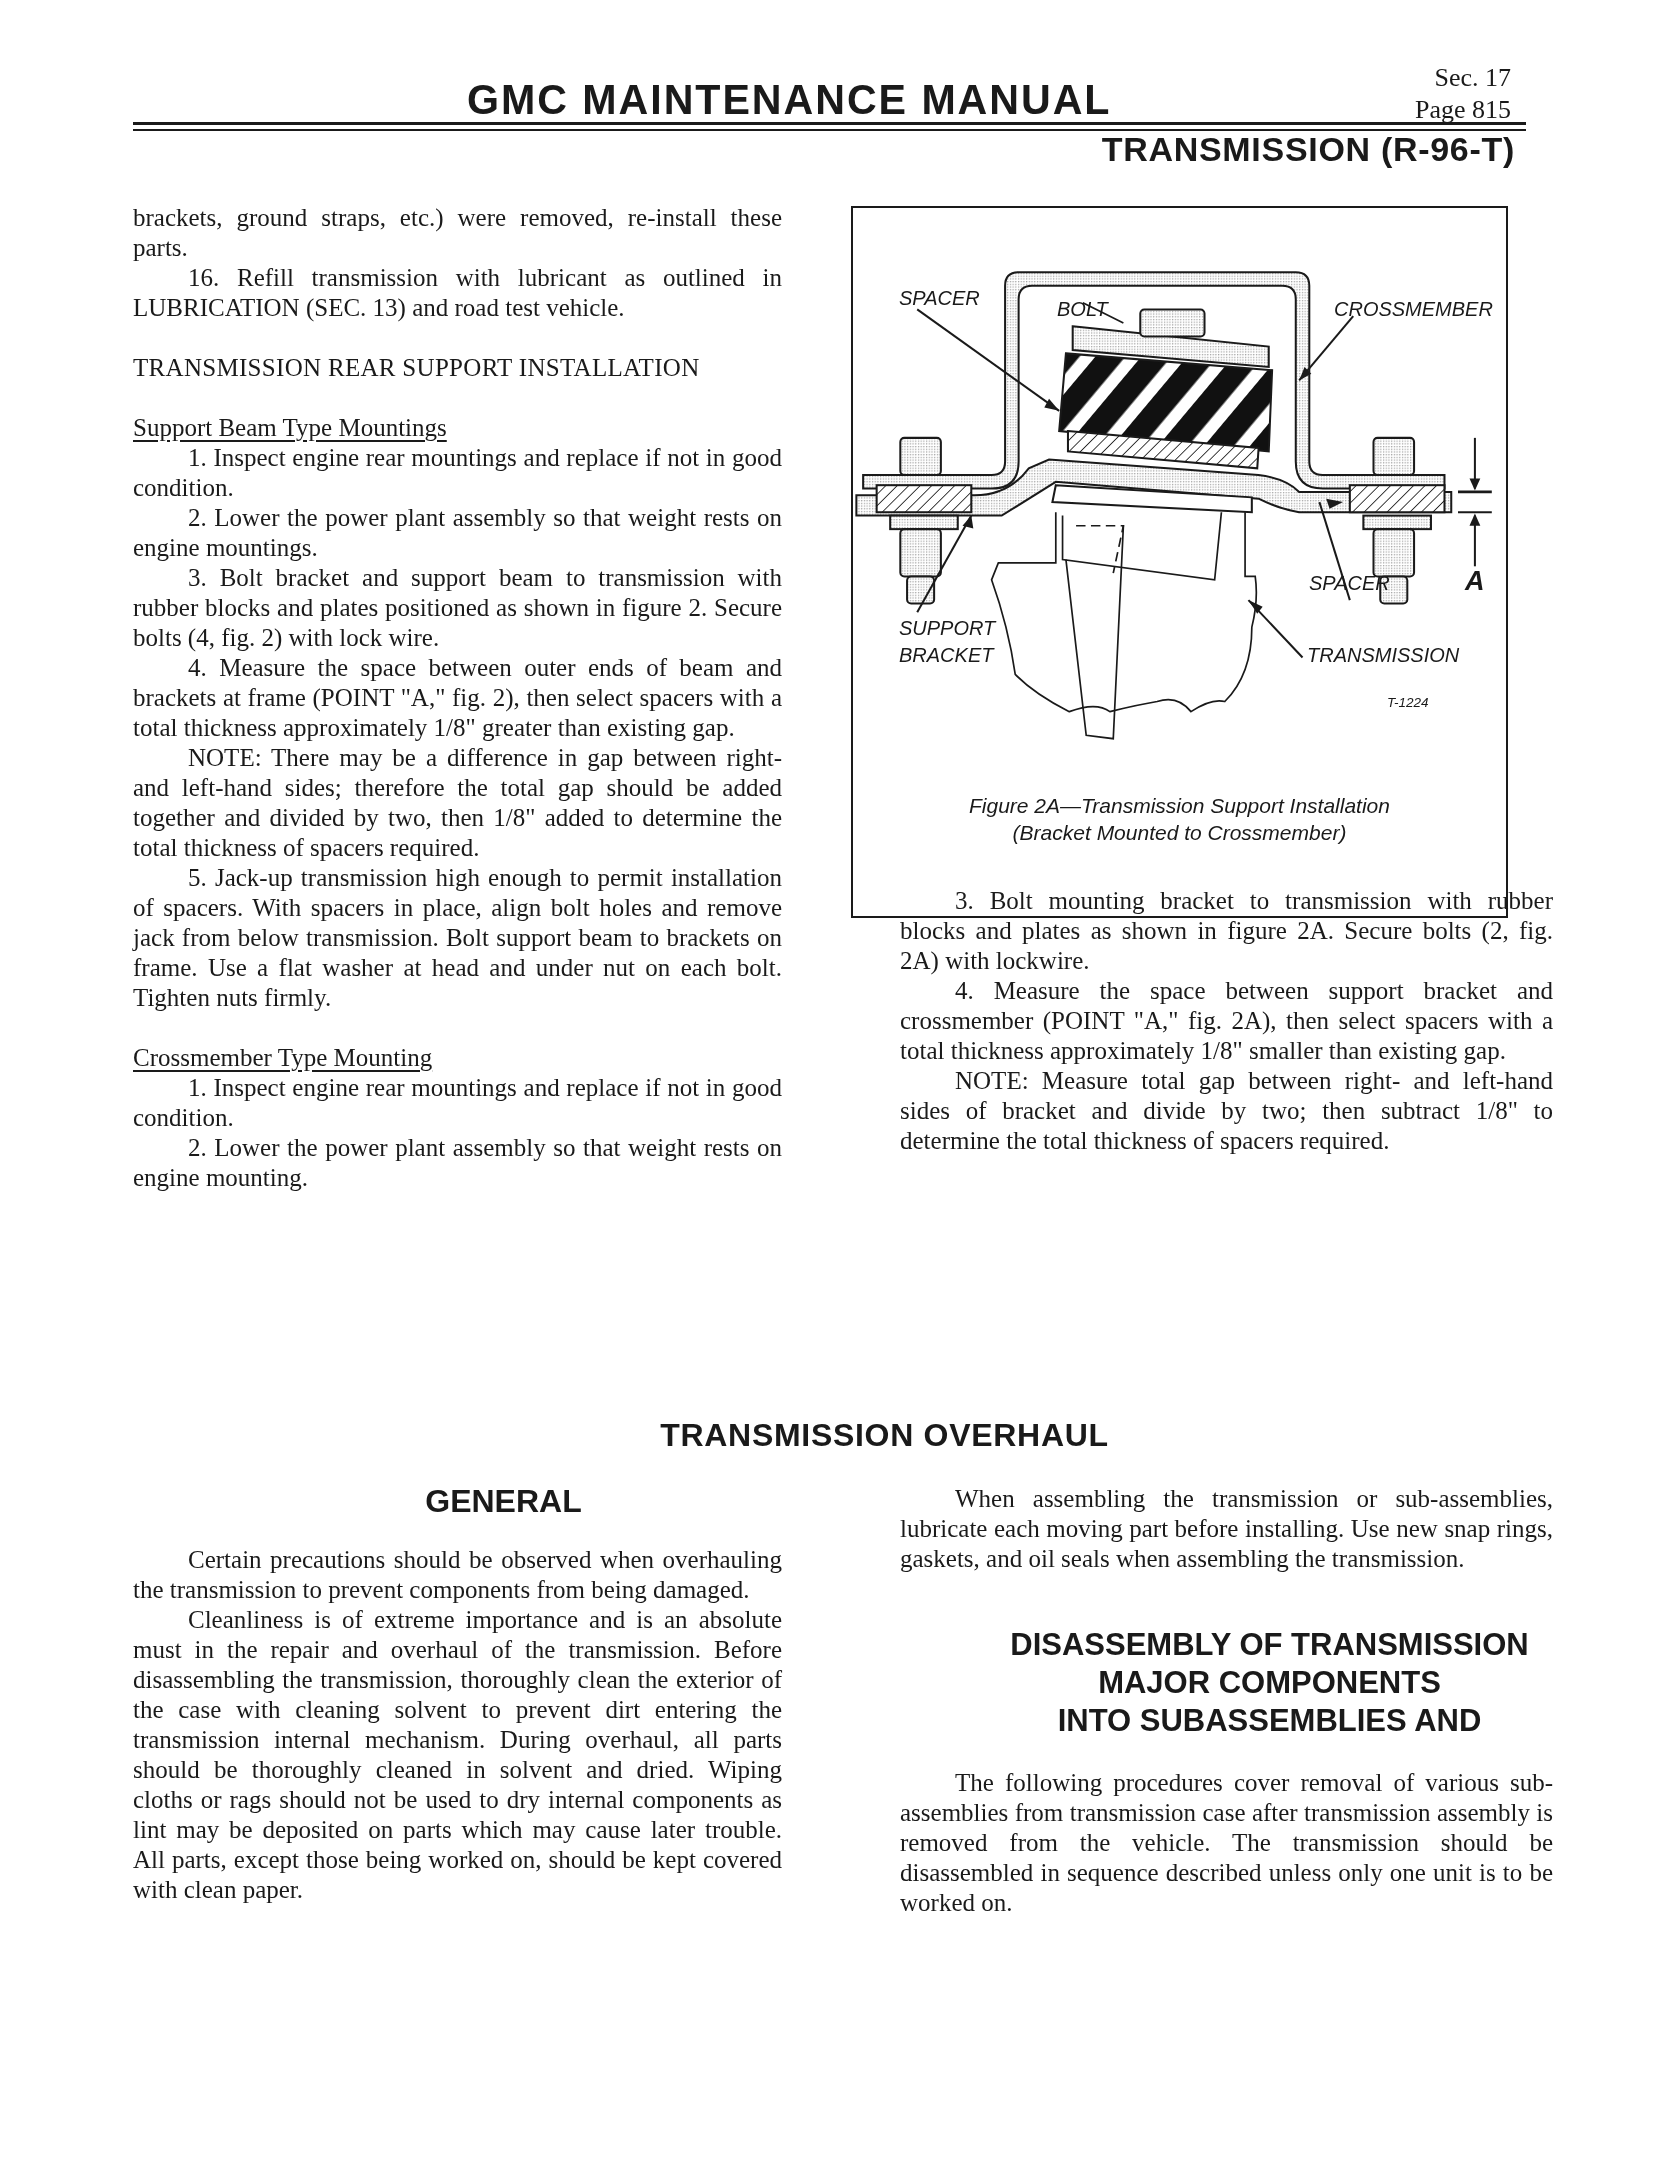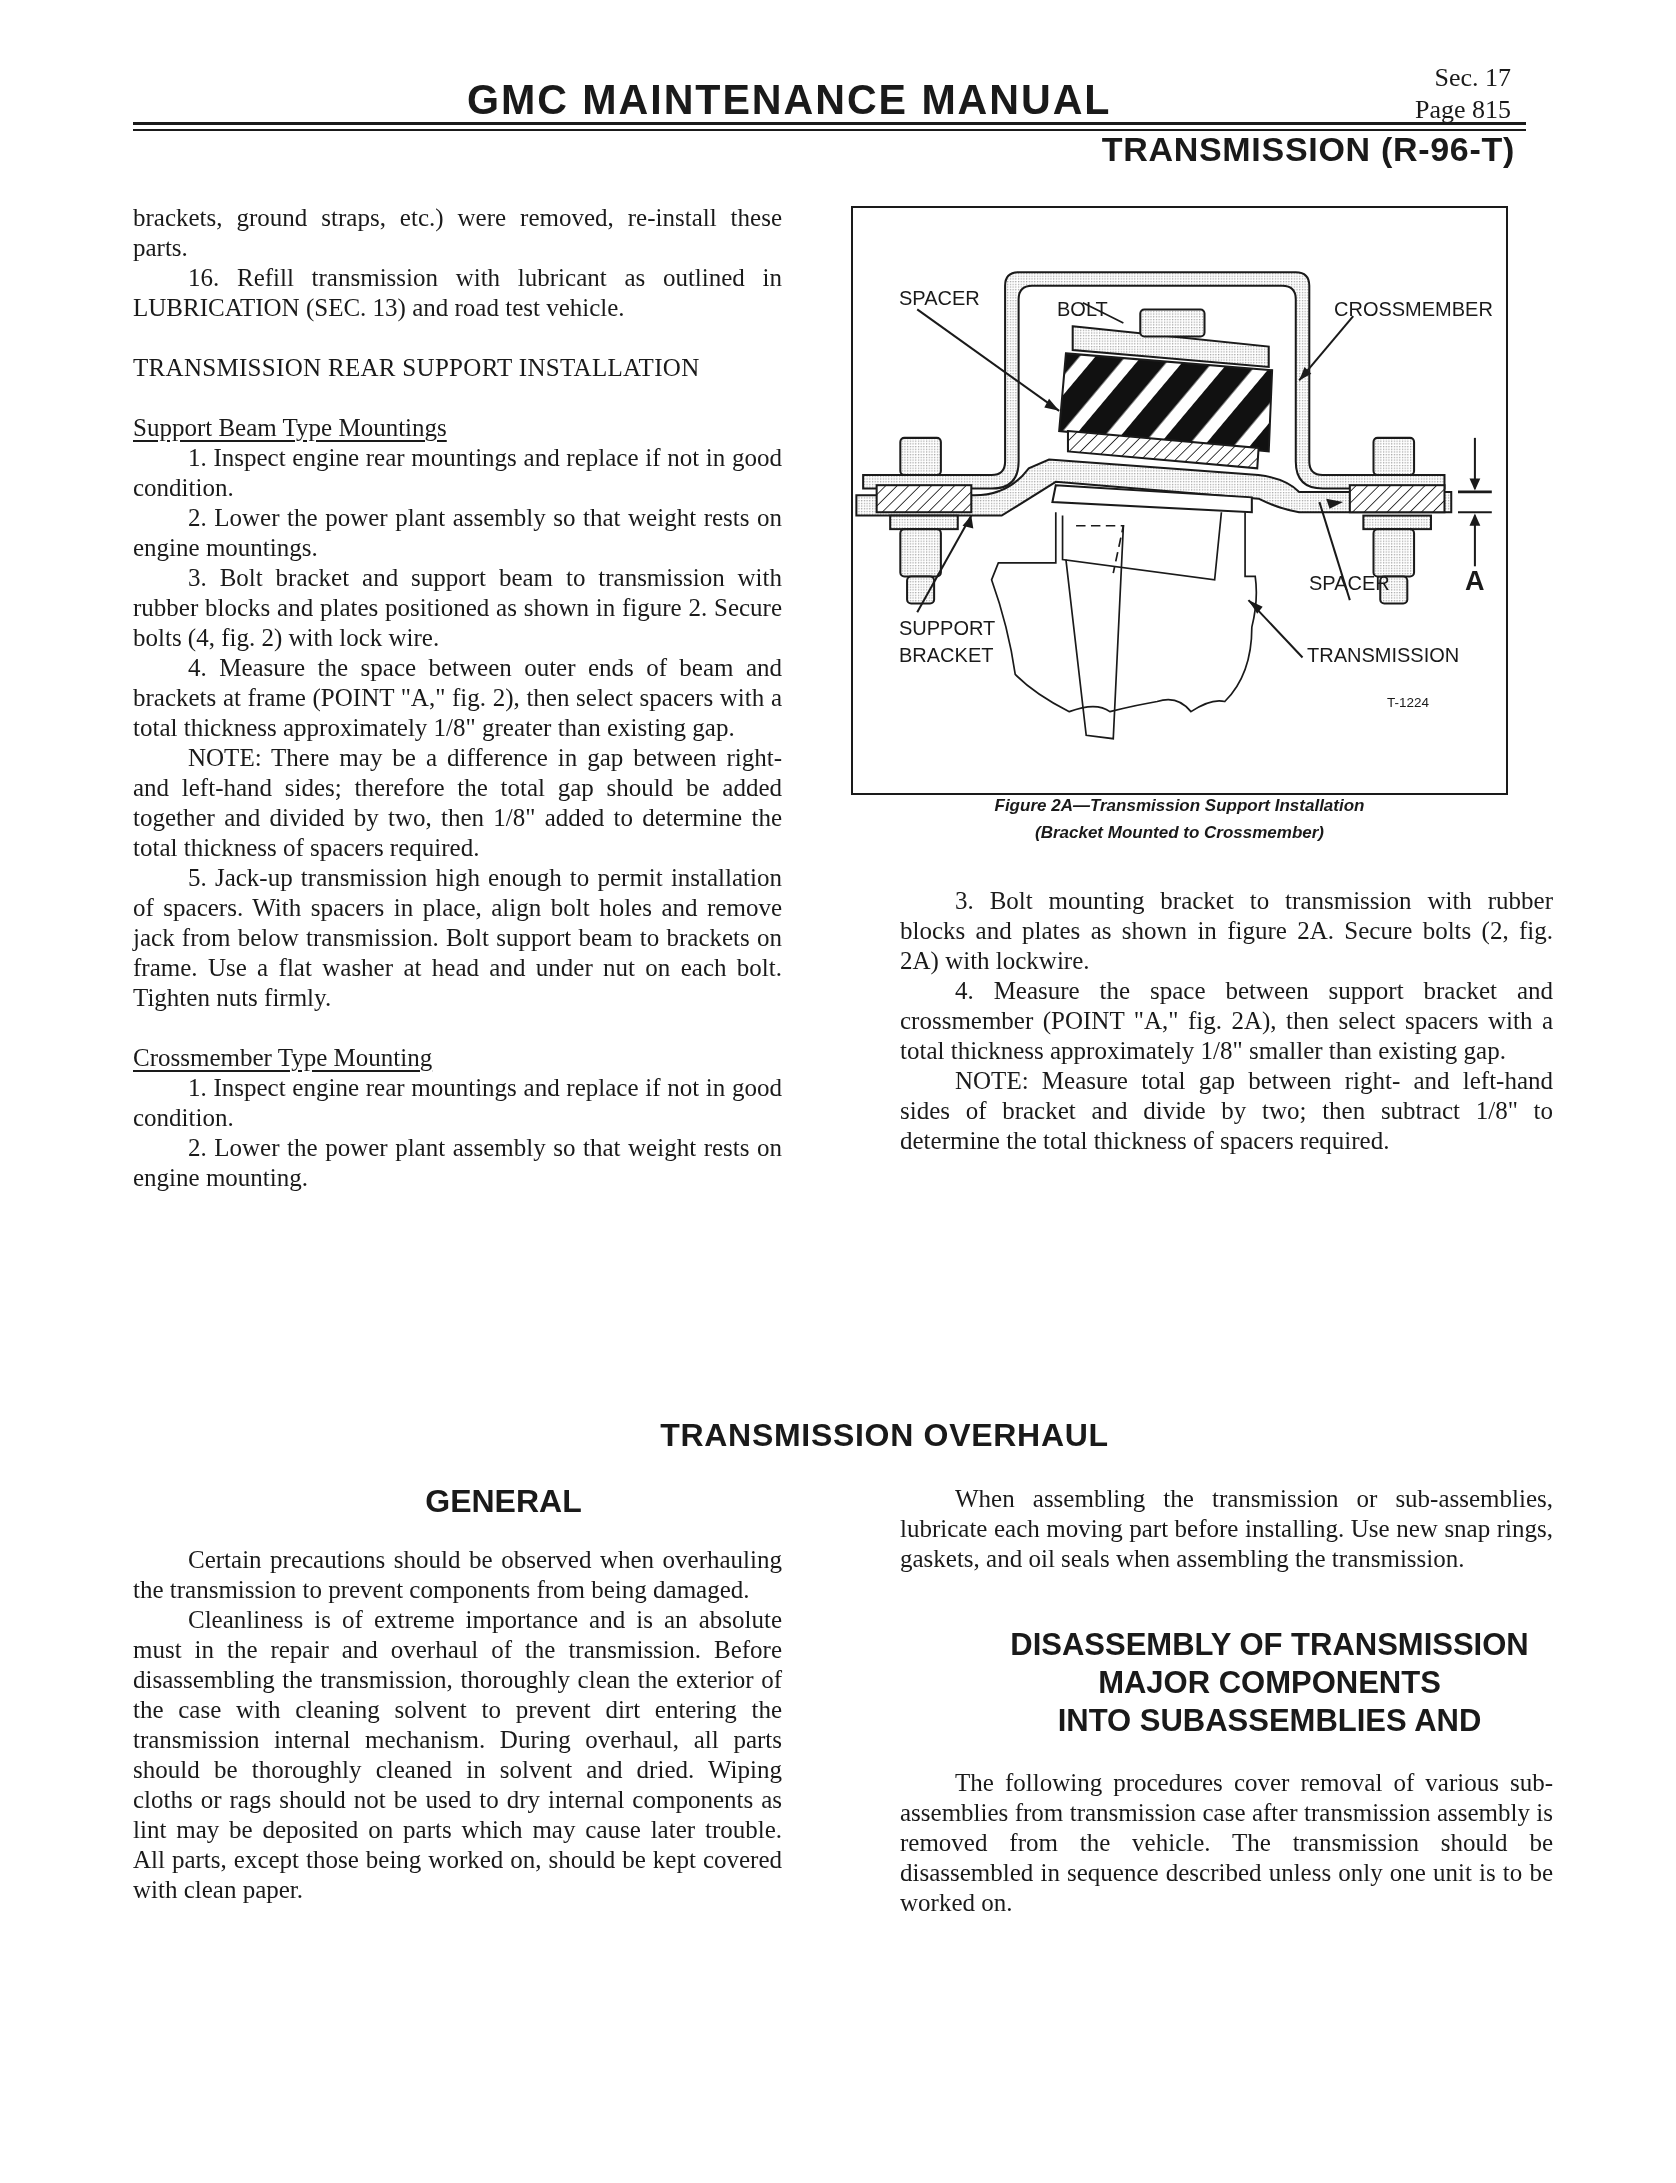--- a/index.html
+++ b/index.html
@@ -14,25 +14,25 @@
 
   .col { font-size: 25px; line-height: 30px; text-align: justify; }
   .col-left { left: 133px; width: 649px; }
   .col-right { left: 900px; width: 653px; }
   .col p { margin: 0; }
   .ind { text-indent: 55px; }
   .gap { height: 30px; }
   .caps-head { letter-spacing: 0.3px; }
   .uhead { text-decoration: underline; text-decoration-thickness: 2px; text-underline-offset: 4px; }
 
-  .figure-box { left: 851px; top: 206px; width: 657px; height: 589px; border: 2px solid #1a1a1a; border-top-width: 2.7px; border-bottom-width: 2.7px; box-sizing: border-box; }
+  .figure-box { left: 851px; top: 206px; width: 657px; height: 712px; border: 2px solid #1a1a1a; border-top-width: 2.7px; border-bottom-width: 2.7px; box-sizing: border-box; font-style: italic; }
   .fig-label { font-family: "Liberation Sans", sans-serif; font-size: 20px; letter-spacing: 0px; position: absolute; }
   .fig-id { font-family: "Liberation Sans", sans-serif; font-size: 13.5px; position: absolute; }
   .fig-A { font-family: "Liberation Sans", sans-serif; font-weight: bold; font-size: 27px; position: absolute; }
-  .caption { left: 851px; width: 657px; top: 792px; text-align: center; font-family: "Liberation Sans", sans-serif; font-weight: bold; font-style: italic; font-size: 17px; line-height: 27px; }
+  .caption { left: 851px; width: 657px; top: 792px; text-align: center; font-family: "Liberation Sans", sans-serif; font-weight: normal; font-style: italic; font-size: 21px; line-height: 27px; }
 
   .sec-head { font-family: "Liberation Sans", sans-serif; font-weight: bold; text-align: center; padding-left: 46px; }
   .overhaul { left: 0; width: 1677px; top: 1417px; font-size: 32px; letter-spacing: 0.7px; }
   .general { left: 133px; width: 649px; top: 1483px; font-size: 32px; }
   .disasm { left: 897px; width: 653px; top: 1626px; font-size: 31px; line-height: 38px; }
 </style>
 </head>
 <body>
 
 <div class="abs hdr-title">GMC MAINTENANCE MANUAL</div>

